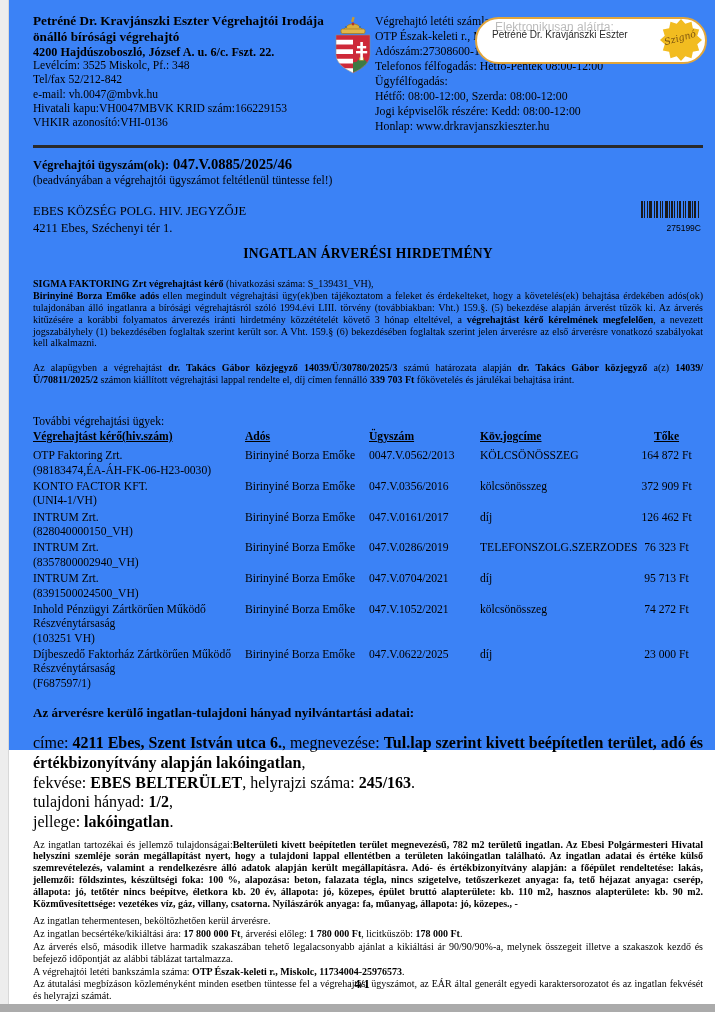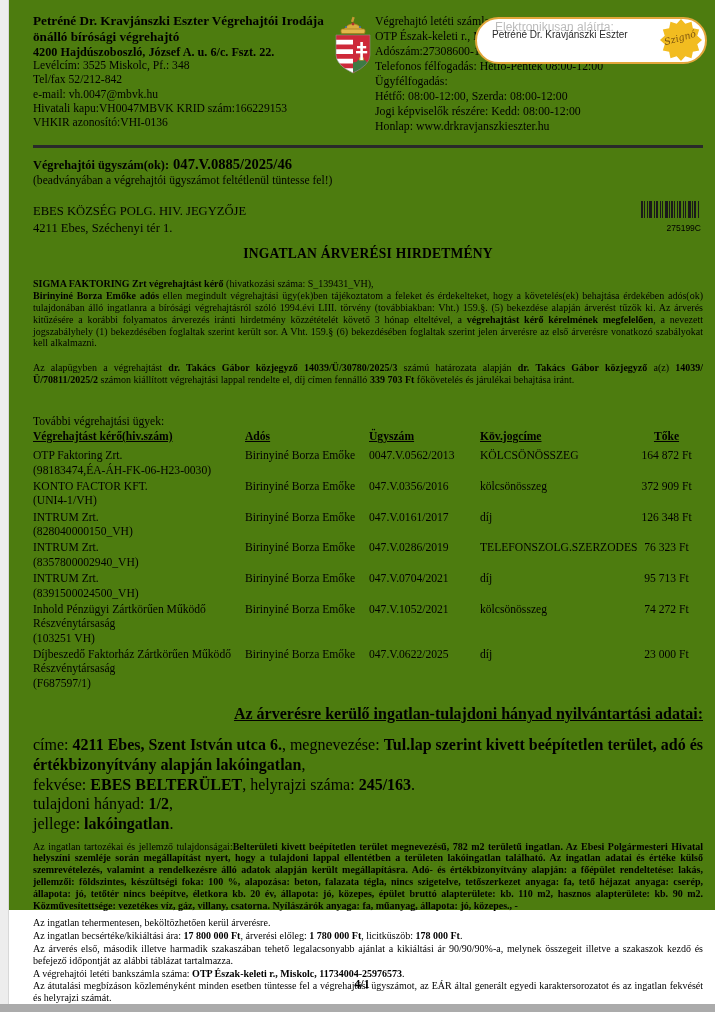--- a/index.html
+++ b/index.html
@@ -1,19 +1,19 @@
 <!DOCTYPE html>
 <html><head>
 <meta charset="utf-8">
 <style>
   html,body{margin:0;padding:0;background:#fff;}
   body{width:715px;height:1012px;position:relative;font-family:"Liberation Serif","DejaVu Serif",serif;color:#000;overflow:hidden;}
   .edge-left{position:absolute;left:0;top:0;width:8px;height:1012px;background:#ededed;border-right:1px solid #d8d8d8;}
   .edge-bottom{position:absolute;left:0;top:1004px;width:715px;height:8px;background:#ababab;}
-  .page{position:absolute;left:9px;top:0;width:706px;height:910px;background:#4d7c0f;}
+  .page{position:absolute;left:9px;top:0;width:706px;height:750px;background:#3b82f6;}
   .content{position:relative;padding:13px 12px 0 24px;}
 
   
   .header{position:relative;min-height:126px;}
   .office{width:292px;line-height:1.2;}
   .office .big{font-weight:bold;font-size:13.2px;}
   .office .addr{font-weight:bold;font-size:12.2px;}
   .office .sm{font-size:11.6px;line-height:1.22;}
   .coa{position:absolute;left:300px;top:2px;}
   .contact{position:absolute;left:342px;top:1px;width:300px;font-size:11.8px;line-height:1.27;}
@@ -42,21 +42,21 @@
   .p2{margin-bottom:29px;}
   .b{font-weight:bold;}
 
   .fc-intro{font-size:11.6px;margin-bottom:2px;}
   .fc-grid{font-size:11.6px;}
   .fc-row{display:grid;grid-template-columns:212px 124px 111px 150px 1fr;column-gap:0;align-items:start;line-height:1.24;margin-bottom:2px;}
   .fc-head{font-weight:bold;margin-bottom:5px;}
   .fc-head > div{text-decoration:underline;}
   .col-right{text-align:center;}
 
-  .sec-heading{text-align:right;font-weight:bold;text-decoration:underline;font-size:16px;margin:14px 0 12px 0;}
+  .sec-heading{text-align:left;font-weight:bold;font-size:13px;margin:14px 0 12px 0;}
   .details{font-size:16px;line-height:1.23;text-align:justify;margin-bottom:7px;}
   .attrs{margin-bottom:6px;}
   .terms{font-size:11.6px;line-height:1.15;}
   .terms .para{margin:0 0 1px 0;}
   .footer-page{position:absolute;left:0;top:977px;width:100%;text-align:center;font-weight:bold;font-size:12px;}
 </style>
 </head>
 <body>
 
 <div class="edge-left"></div>
@@ -220,21 +220,21 @@
       </div>
 
       <div class="fc-row">
         <div>
               <div>INTRUM Zrt.</div>
               <div>(828040000150_VH)</div>
             </div>
         <div>Birinyiné Borza Emőke</div>
         <div>047.V.0161/2017</div>
         <div>díj</div>
-        <div class="col-right">126 348 Ft</div>
+        <div class="col-right">126 462 Ft</div>
       </div>
 
       <div class="fc-row">
         <div>
               <div>INTRUM Zrt.</div>
               <div>(8357800002940_VH)</div>
             </div>
         <div>Birinyiné Borza Emőke</div>
         <div>047.V.0286/2019</div>
         <div>TELEFONSZOLG.SZERZODES</div>

